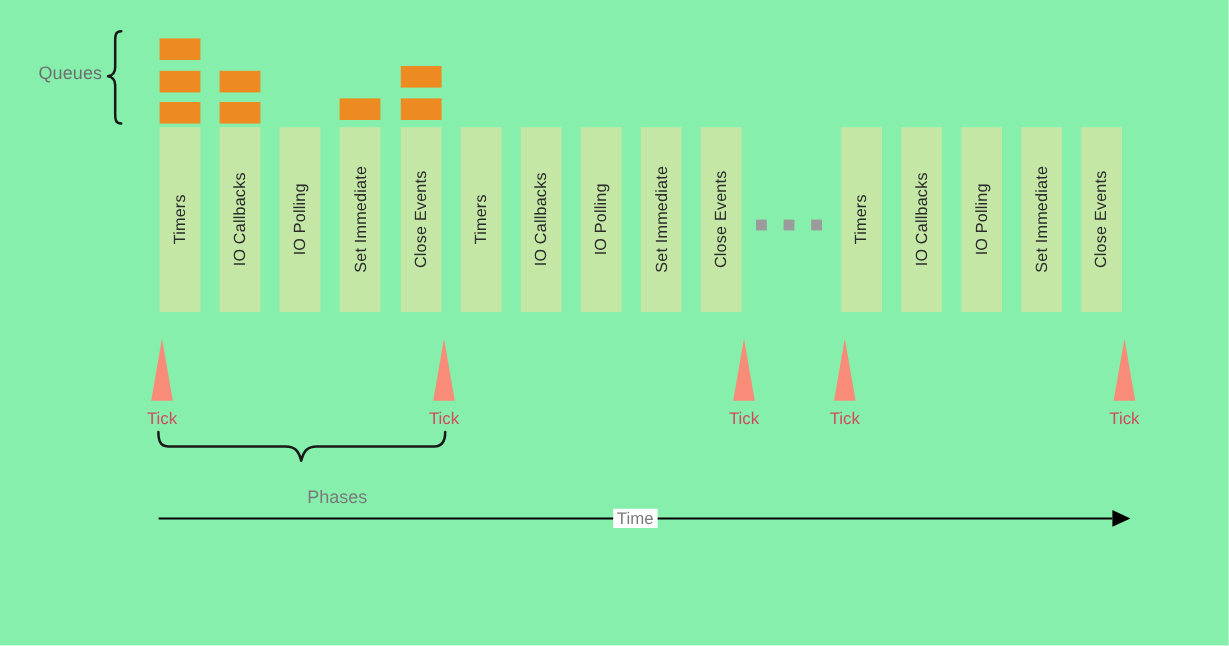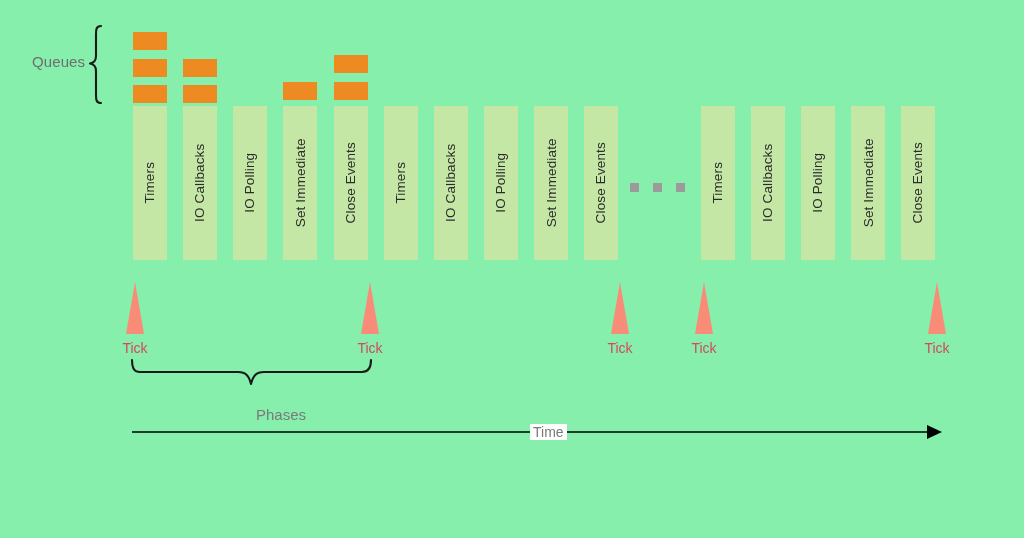--- a/index.html
+++ b/index.html
@@ -103,21 +103,21 @@
   }
 
   
   .time-axis {
     position: absolute;
     left: 132px;
     top: 420px;
   }
   .time-label {
     position: absolute;
-    left: 530px;
+    left: 511px;
     top: 424px;
     font-size: 14px;
     color: #7a7a7a;
     background: #ffffff;
     padding: 0 3px;
     white-space: nowrap;
   }
 </style>
 </head>
 <body>

